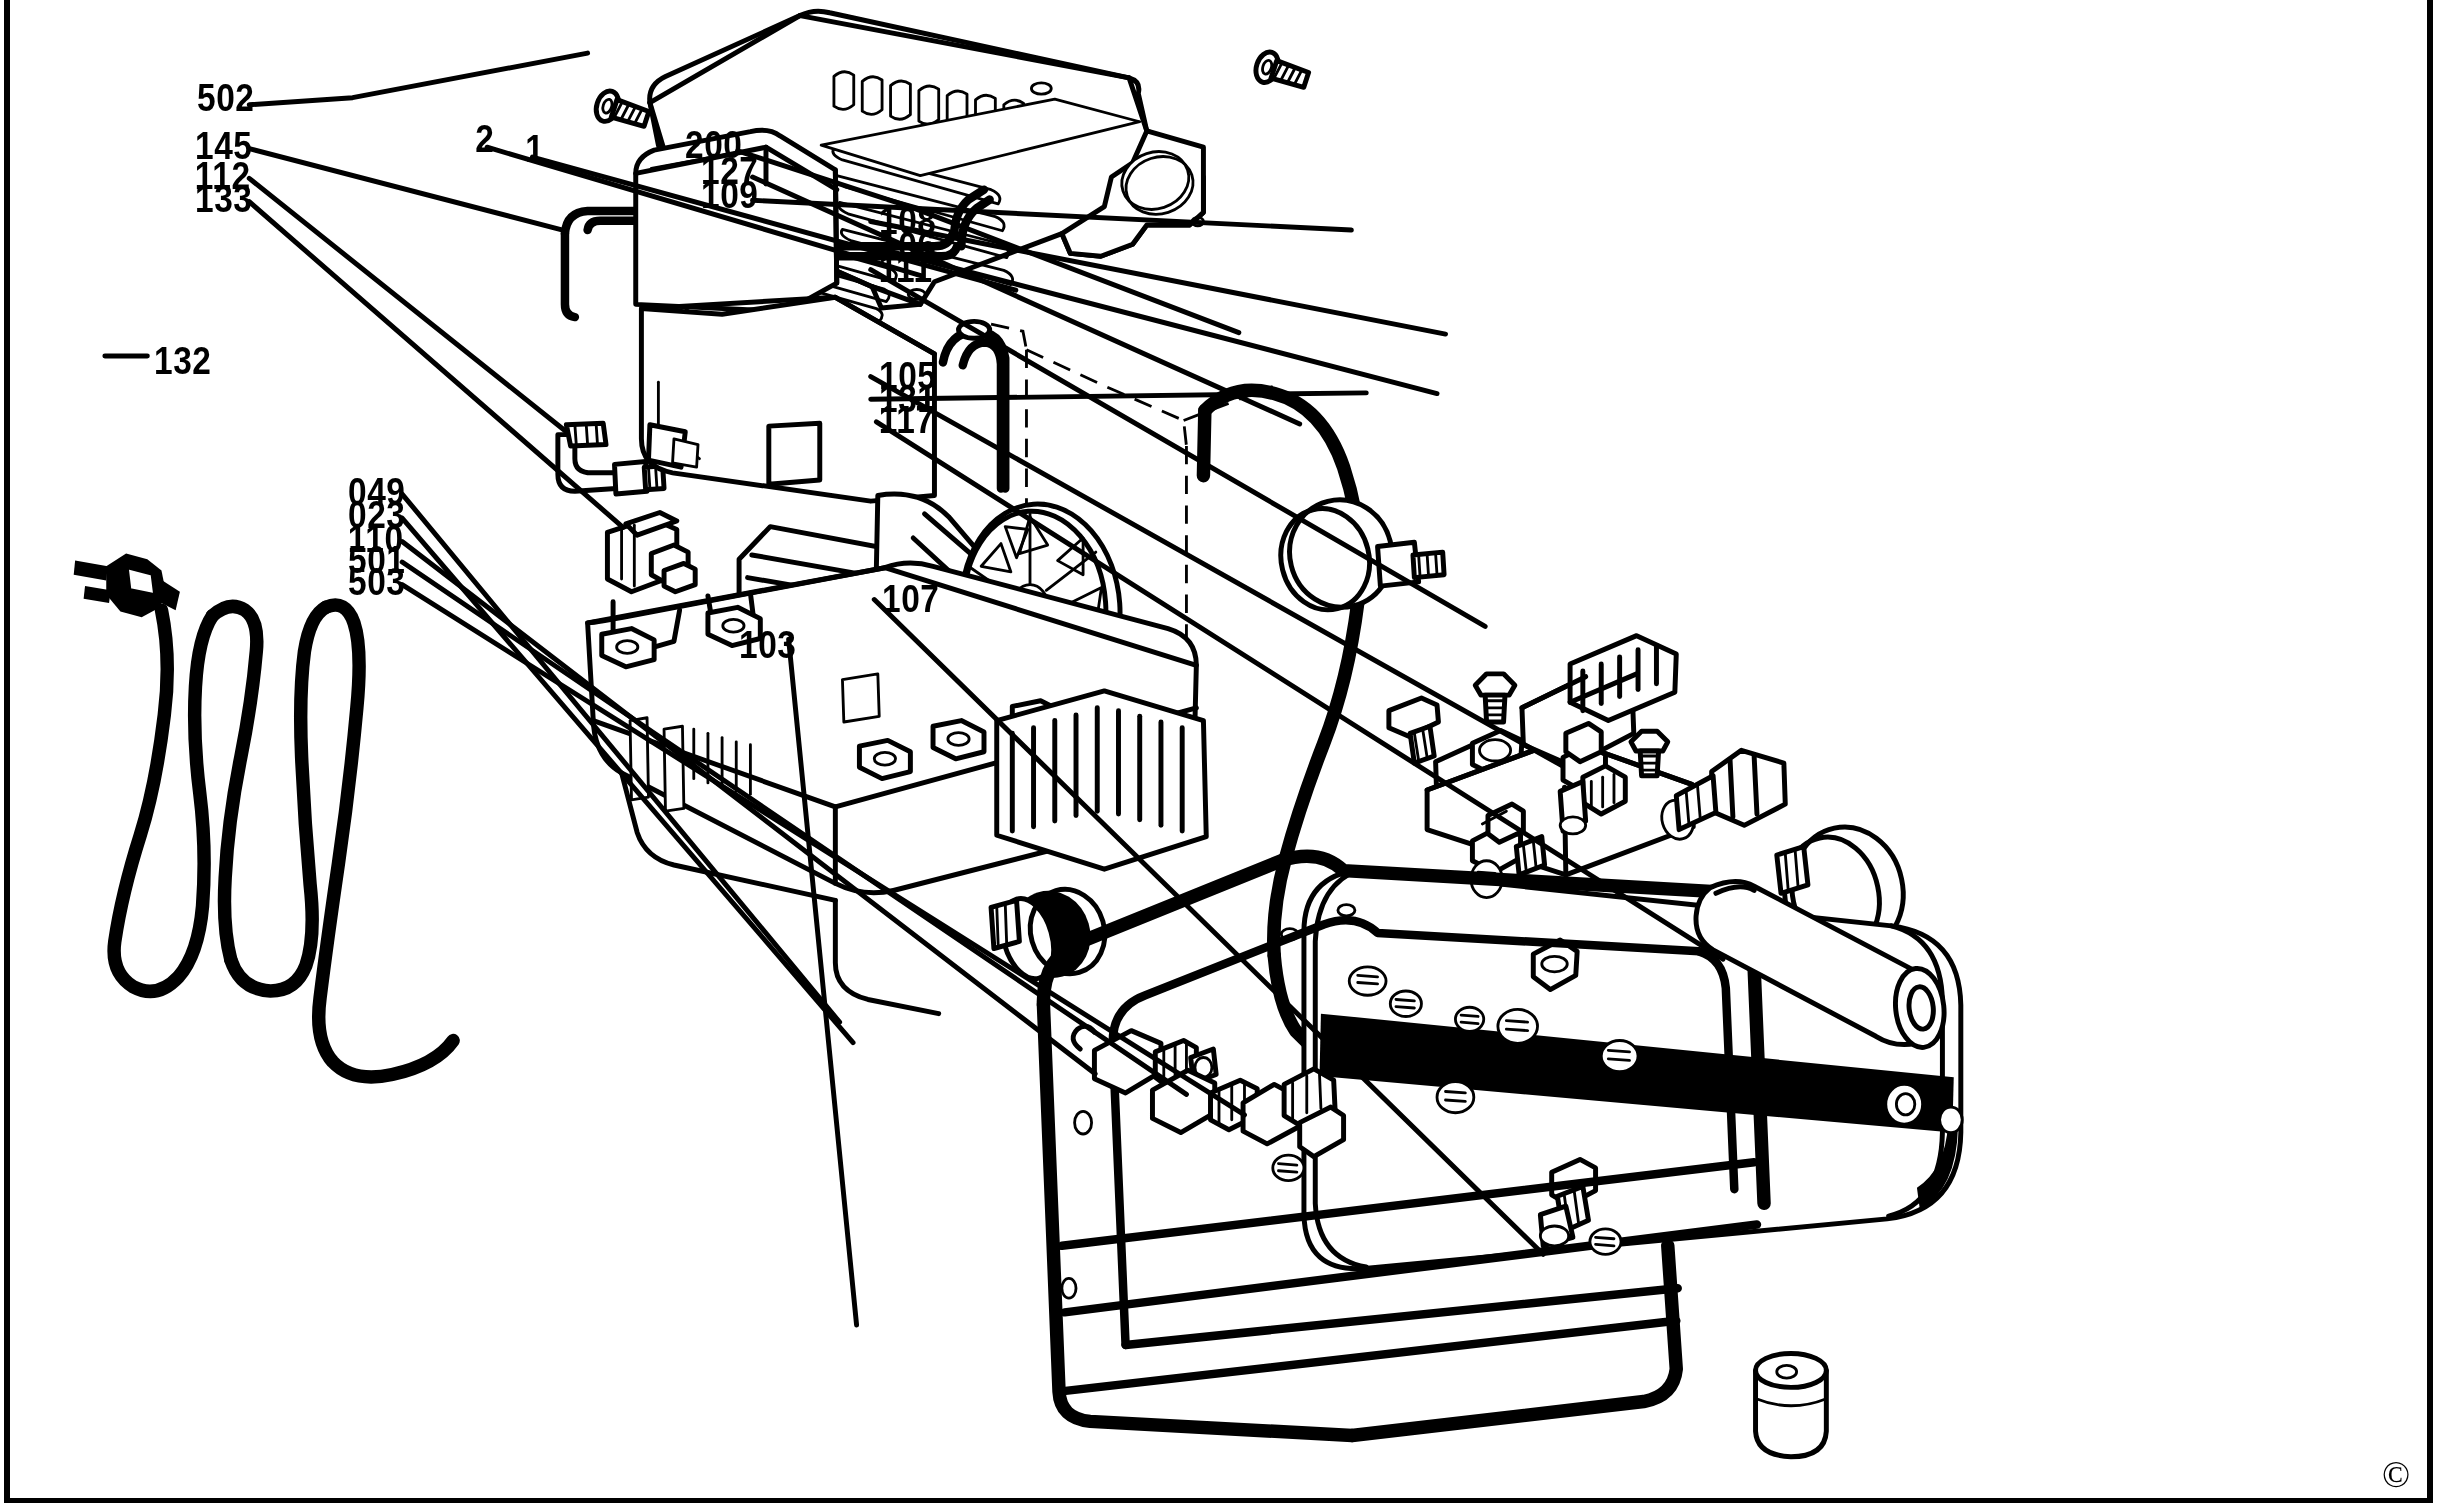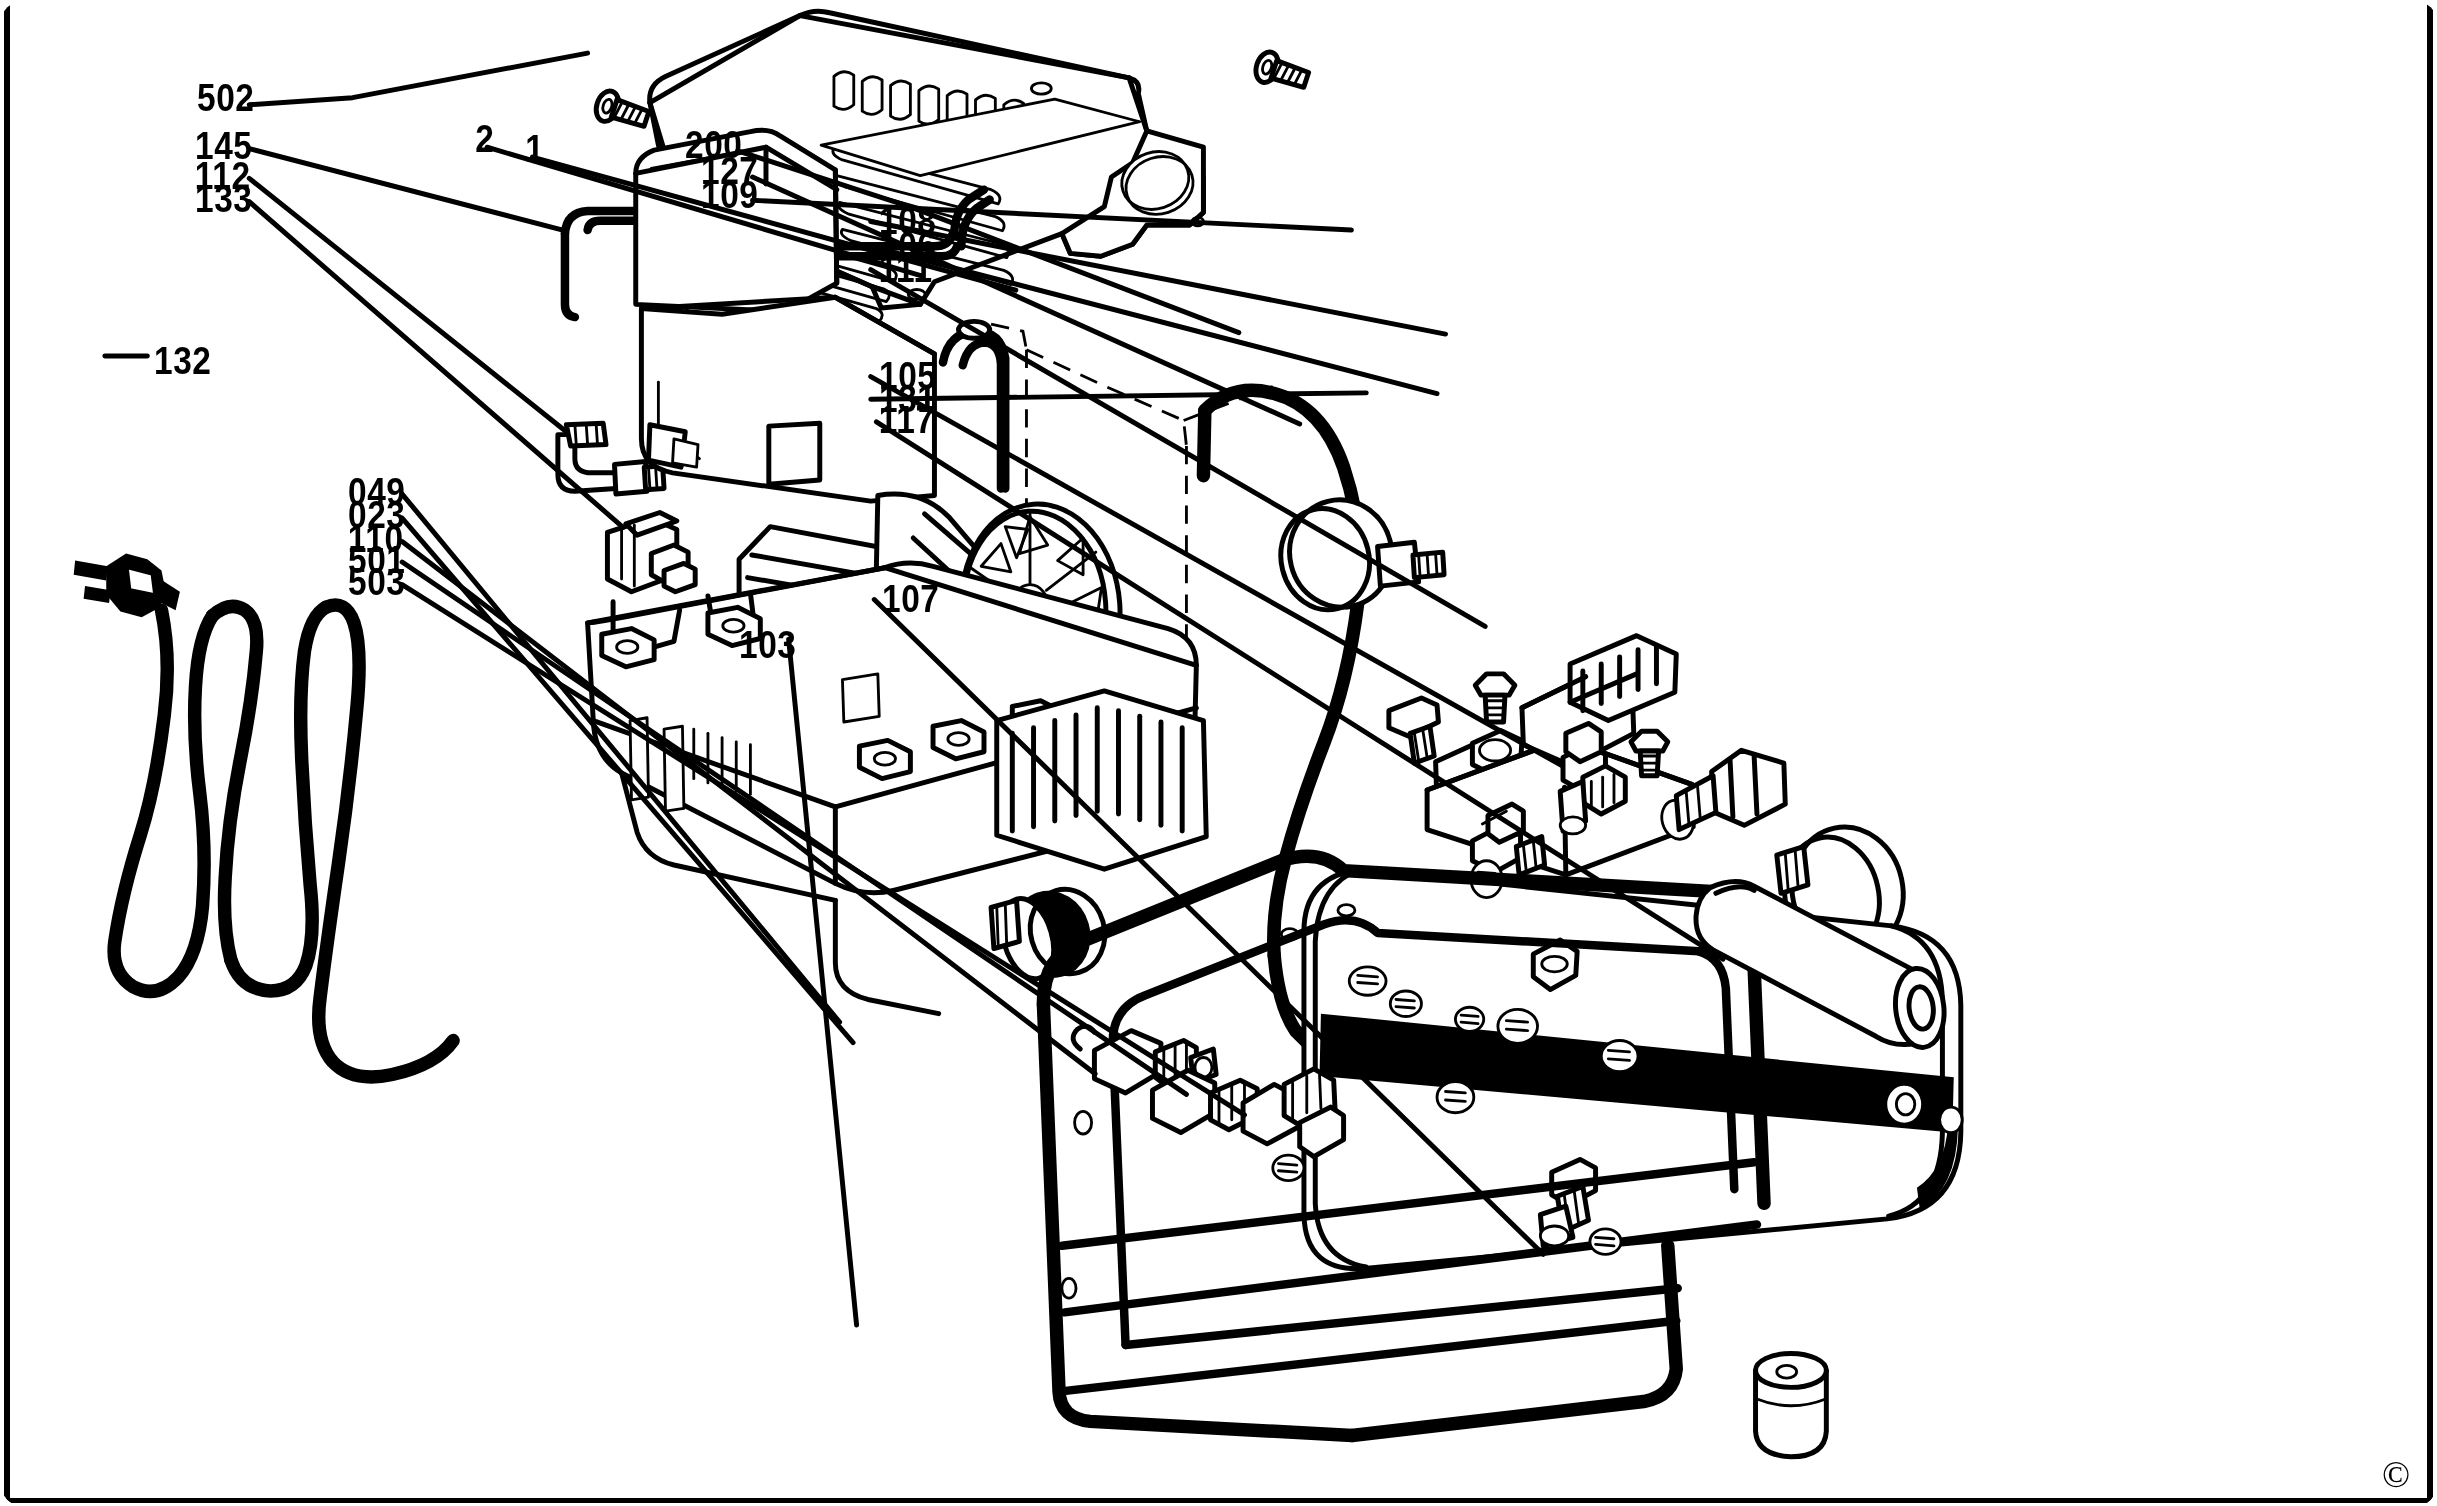--- a/index.html
+++ b/index.html
@@ -2,21 +2,20 @@
 <html style="font-size:11.3px"><head>
 <meta charset="utf-8">
 <style>
   html,body{margin:0;padding:0;background:#ffffff;}
   body{font-family:"Liberation Sans", sans-serif;}
   #page{
     position:relative;
     width:2438px;height:1507px;
     background:#ffffff;
     overflow:hidden;
-    border-radius:25px;
   }
   #frame-border{
     position:absolute;left:3.5px;top:0px;width:2429px;height:1503px;
     border-left:6.4px solid #000;
     border-right:6.4px solid #000;
     border-bottom:5px solid #000;
     box-sizing:border-box;
   }
   .svg-layer{position:absolute;left:0;top:0;width:2438px;height:1507px;}
   .callout{

